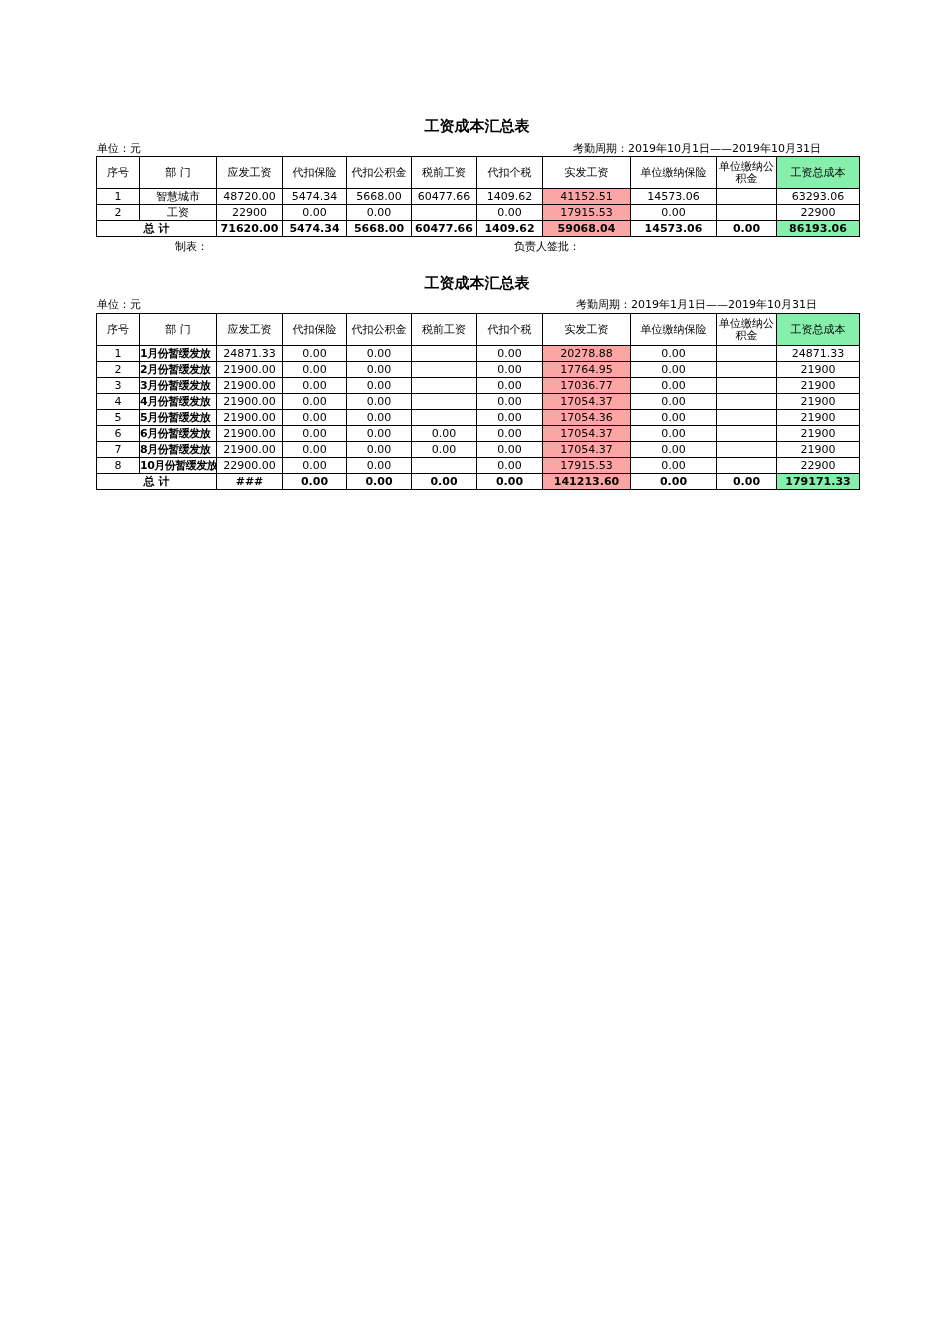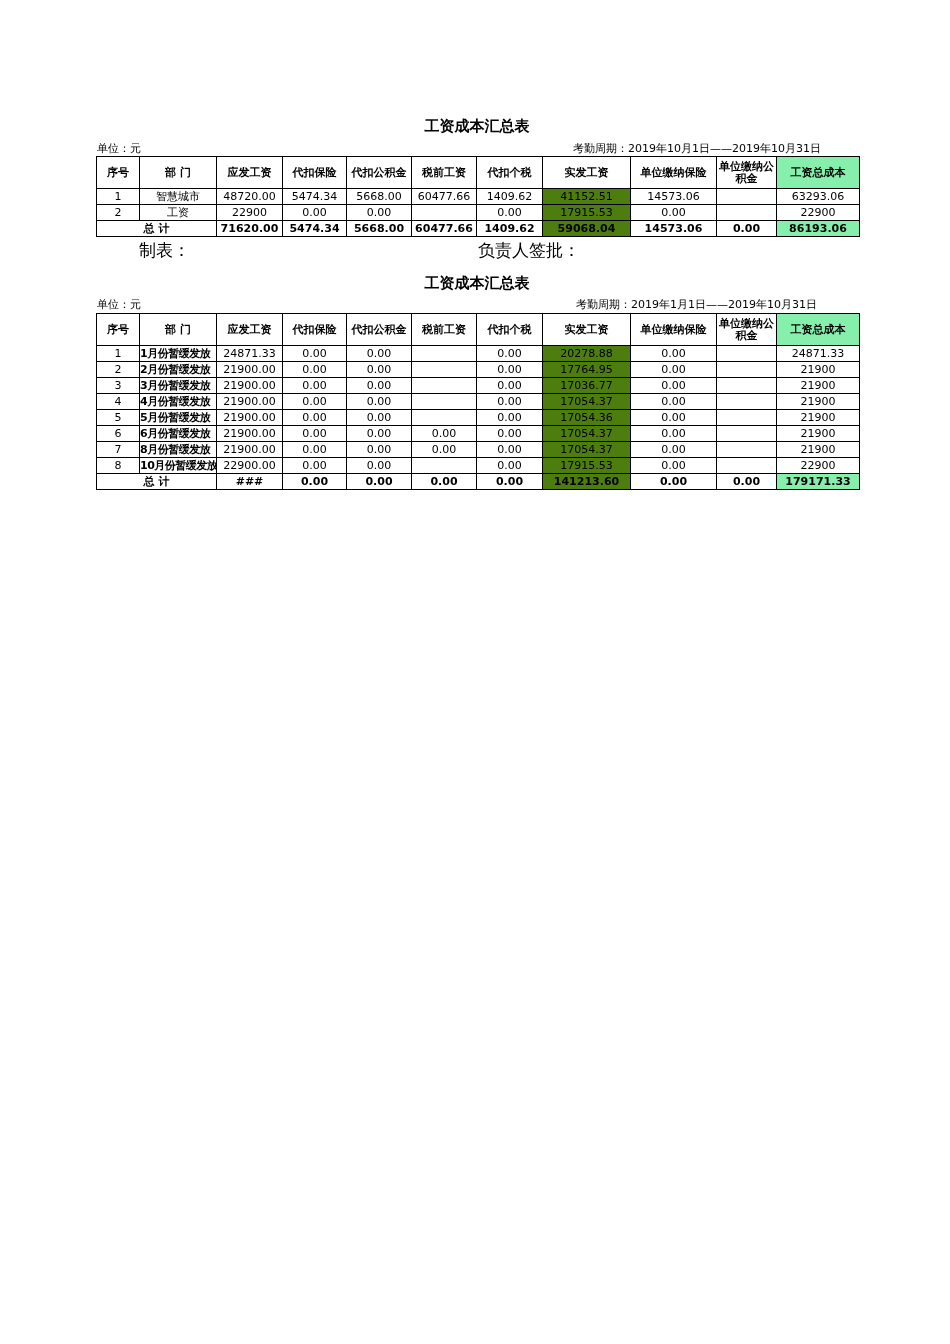--- a/index.html
+++ b/index.html
@@ -1,27 +1,27 @@
 <!DOCTYPE html>
 <html><head>
 <meta charset="utf-8">
 <style>
   html, body { margin:0; padding:0; background:#ffffff; }
   body { width:950px; height:1344px; position:relative; font-family:"DejaVu Sans", "Liberation Sans", sans-serif; color:#000; }
   .title { position:absolute; left:96px; width:762px; text-align:center; font-size:15px; font-weight:bold; }
   .unit { position:absolute; left:97px; font-size:11px; }
   .period { position:absolute; font-size:11px; }
-  .sign { position:absolute; font-size:17px; }
+  .sign { position:absolute; font-size:11px;margin-left:36px; }
   table { position:absolute; left:96px; border-collapse:collapse; table-layout:fixed; width:763px; font-size:11px; }
   td, th { border:1px solid #000; padding:0; text-align:center; white-space:nowrap; overflow:hidden; line-height:14px; }
-  th { font-weight:bold; font-size:11px; line-height:12px; }
+  th { font-weight:normal; font-size:11px; line-height:12px; }
   .hdr th { height:31px; }
   .r1 td { height:15px; }
   .tot td { font-weight:bold; height:15px; }
-  .yellow { background:#4d7c0f; }
+  .yellow { background:#fca5a5; }
   .blue { background:#86efac; }
   .dept { font-weight:normal; }
   .dept2 { font-weight:bold; text-align:left; letter-spacing:-0.5px;margin-top:37px; }
 </style>
 </head>
 <body>
 
 <div class="title" style="top:117px;">工资成本汇总表</div>
 <div class="unit" style="top:141px;">单位：元</div>
 <div class="period" style="top:141px; left:573px;">考勤周期：2019年10月1日——2019年10月31日</div>

